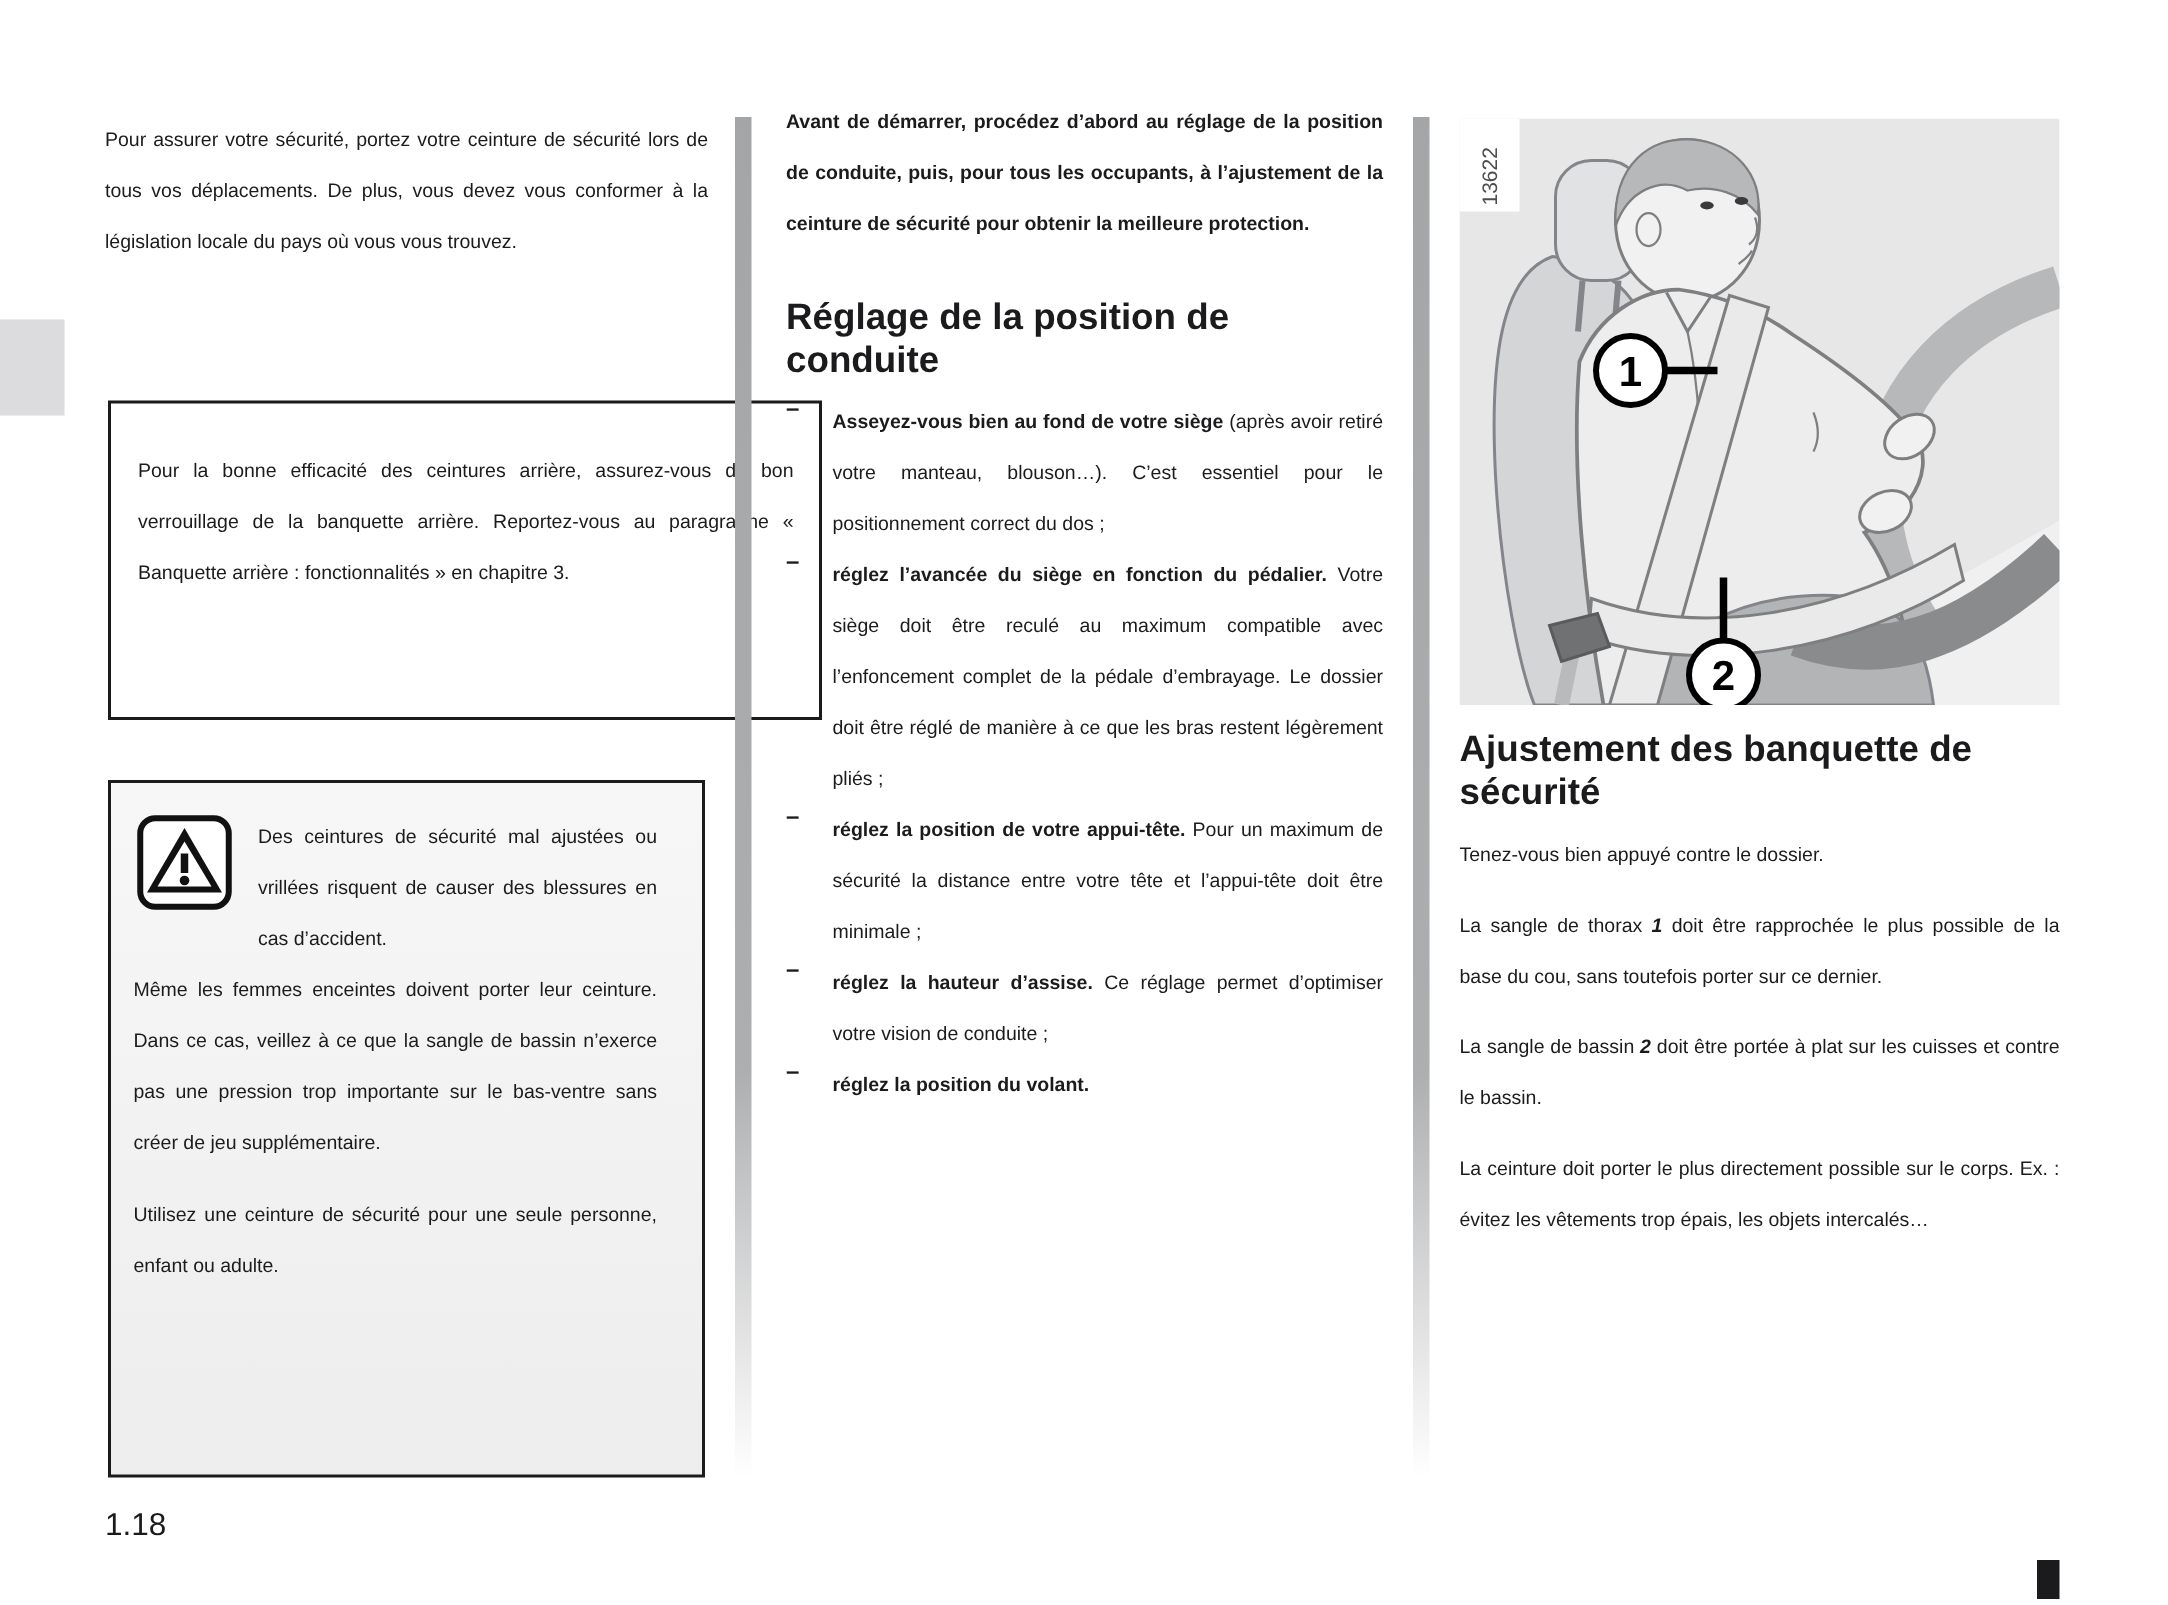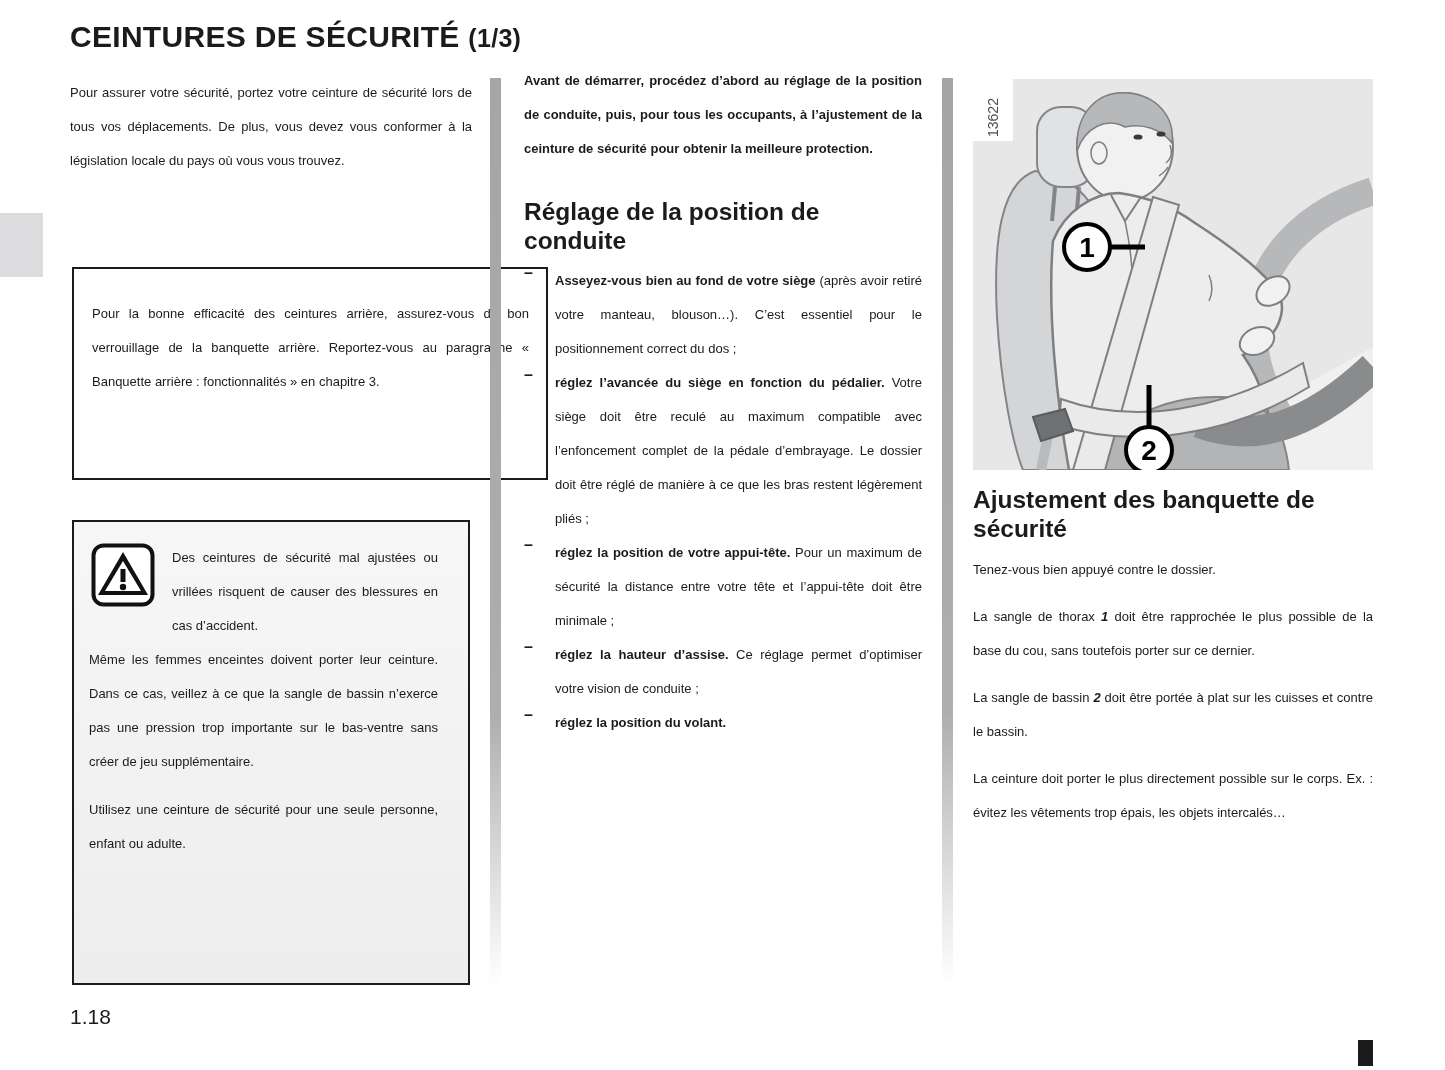--- a/index.html
+++ b/index.html
@@ -49,24 +49,20 @@
   .col-right p { margin:0 0 13px; }
 
   .page-number { position:absolute; left:70px; top:1005px; font-size:21px; }
   .print-mark { position:absolute; left:1358px; top:1040px; width:15px; height:26px; background:#1b1b1d; }
 </style>
 </head>
 <body>
 
 <div class="page">
 
-  <div class="title">
-    <span>CEINTURES DE SÉCURITÉ</span>
-    <span class="suffix">(1/3)</span>
-  </div>
 
   <div class="tab-marker"></div>
 
   <p class="body intro-left">Pour assurer votre sécurité, portez votre ceinture de sécurité lors de tous vos déplacements. De plus, vous devez vous conformer à la législation locale du pays où vous vous trouvez.</p>
 
   <div class="note-box">
     <p class="body">Pour la bonne efficacité des ceintures arrière, assurez-vous du bon verrouillage de la banquette arrière. Reportez-vous au paragraphe « Banquette arrière : fonctionnalités » en chapitre 3.</p>
   </div>
 
   <div class="warning-box">

